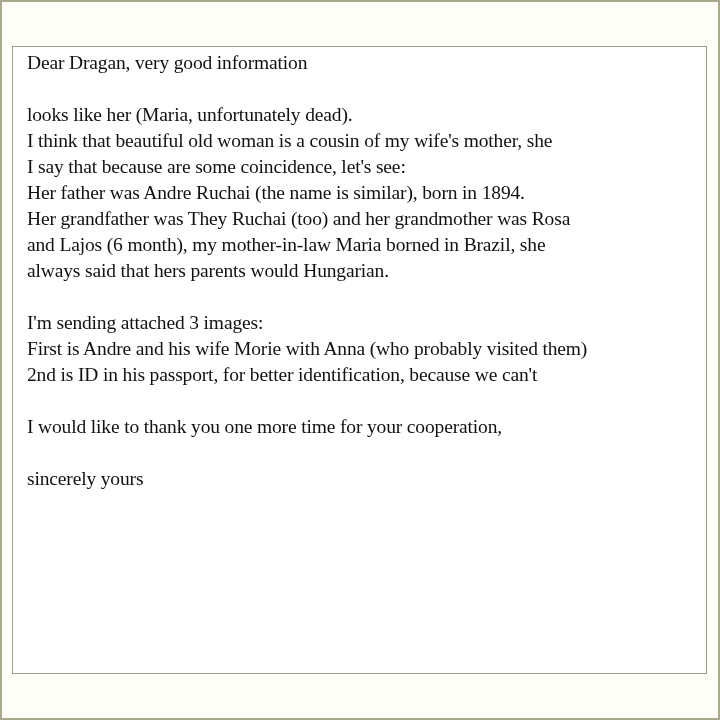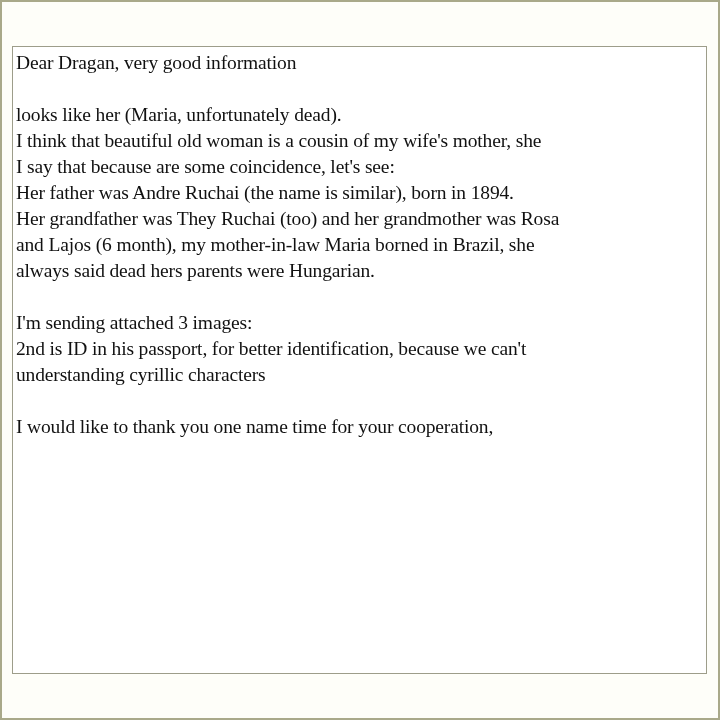--- a/index.html
+++ b/index.html
@@ -22,21 +22,21 @@
     }
     .letter-box {
       position: absolute;
       left: 10px;
       top: 44px;
       width: 695px;
       height: 628px;
       border: 1px solid #9d9d8a;
       background: #ffffff;
       box-sizing: border-box;
-      padding: 3px 0 0 3px;
+      padding: 3px 0 0 14px;
     }
     .letter {
       font-family: "Liberation Serif", "DejaVu Serif", serif;
       font-size: 19.5px;
       line-height: 26px;
       color: #111111;
       margin: 0;
       letter-spacing: -0.15px;
     }
     .line {
@@ -57,28 +57,29 @@
     <div class="letter">
       <span class="line">Dear Dragan, very good information</span>
       <span class="blank"></span>
 
       <span class="line">looks like her (Maria, unfortunately dead).</span>
       <span class="line">I think that beautiful old woman is a cousin of my wife's mother, she</span>
       <span class="line">I say that because are some coincidence, let's see:</span>
       <span class="line">Her father was Andre Ruchai (the name is similar), born in 1894.</span>
       <span class="line">Her grandfather was They Ruchai (too) and her grandmother was Rosa</span>
       <span class="line">and Lajos (6 month), my mother-in-law Maria borned in Brazil, she</span>
-      <span class="line">always said dead hers parents were Hungarian.</span>
+      <span class="line">always said that hers parents would Hungarian.</span>
       <span class="blank"></span>
 
       <span class="line">I'm sending attached 3 images:</span>
+      <span class="line">First is Andre and his wife Morie with Anna (who probably visited them)</span>
       <span class="line">2nd is ID in his passport, for better identification, because we can't</span>
-      <span class="line">understanding cyrillic characters</span>
       <span class="blank"></span>
 
-      <span class="line">I would like to thank you one name time for your cooperation,</span>
+      <span class="line">I would like to thank you one more time for your cooperation,</span>
       <span class="blank"></span>
 
+      <span class="line">sincerely yours</span>
       <span class="blank"></span>
 
     </div>
   </div>
 </div>
 
 </body></html>

